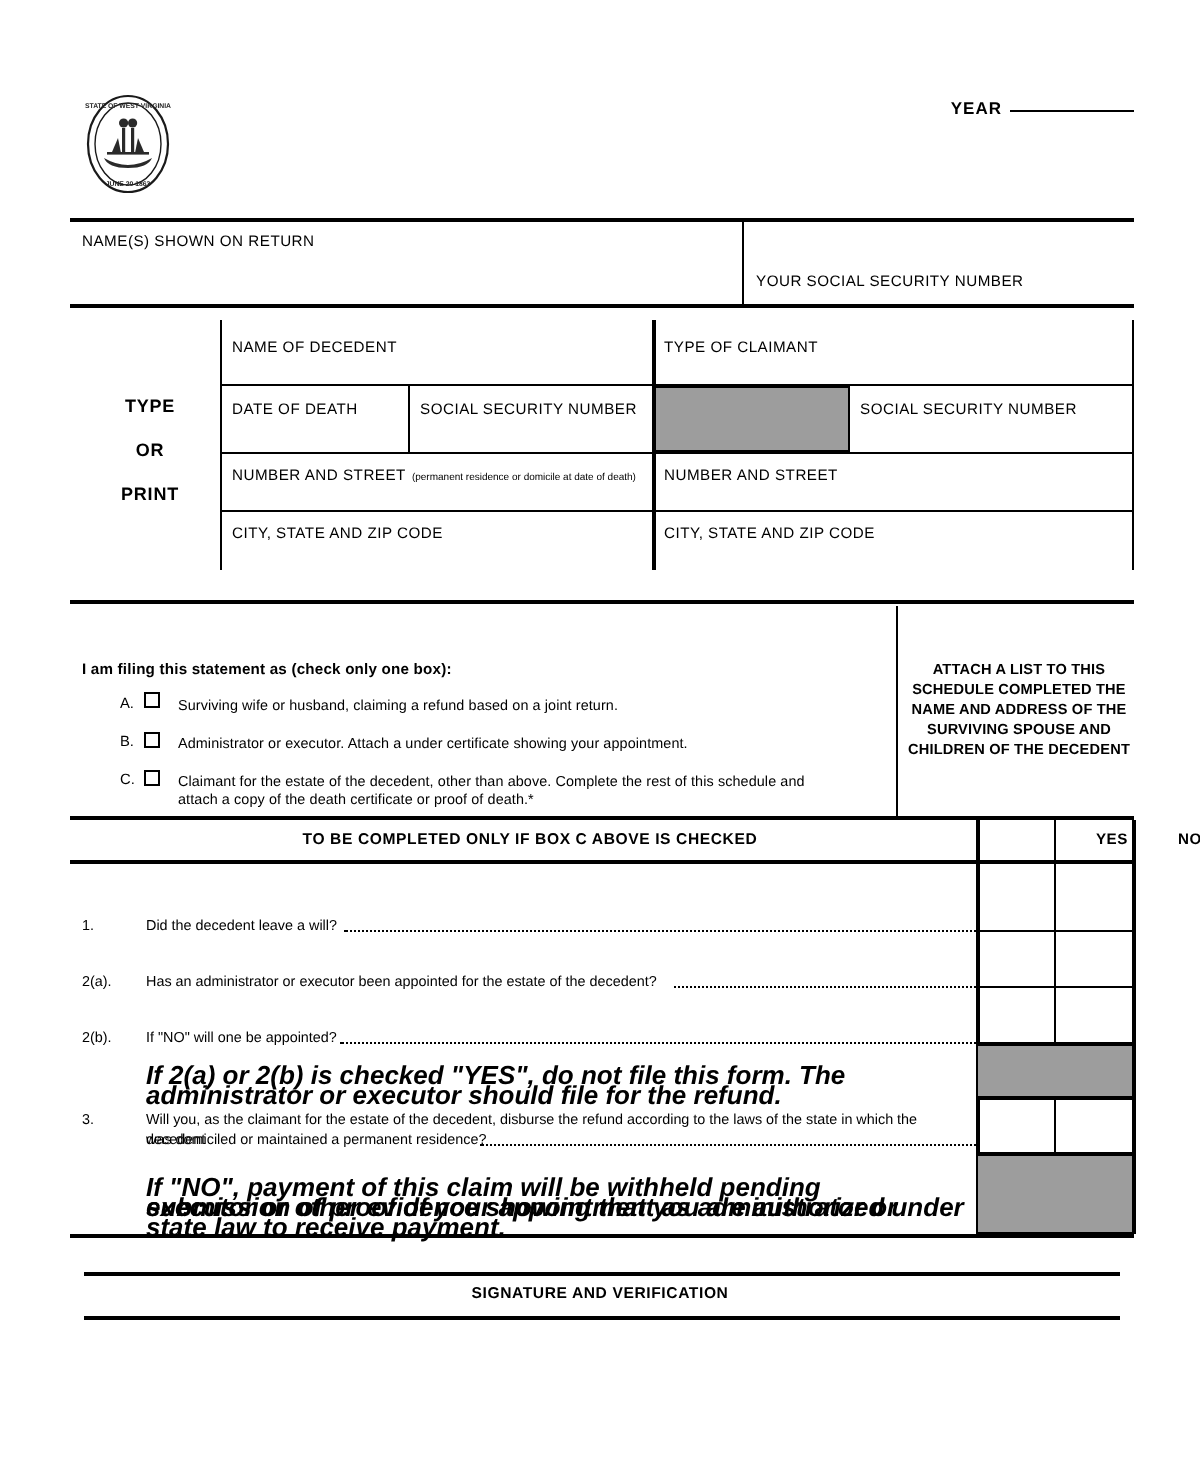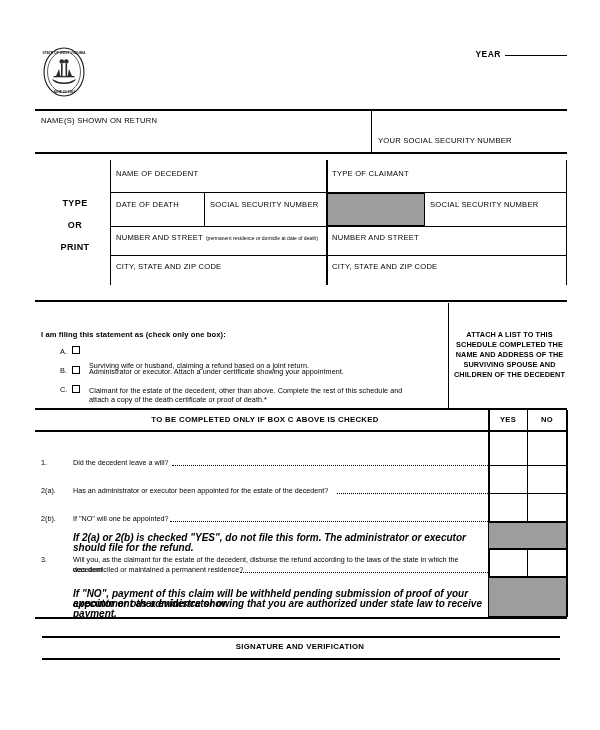--- a/index.html
+++ b/index.html
@@ -162,33 +162,34 @@
     font-weight: bold;
     letter-spacing: .3px;
     text-align: center;
   }
   .yn-head {
     position: absolute;
     font-size: 7.6px;
     font-weight: bold;
     letter-spacing: .3px;
     text-align: center;
+    margin-left: 48px;
   }
   .q-num {
     position: absolute;
     font-size: 7.2px;
   }
   .q-text {
     position: absolute;
     font-size: 7.2px;
     line-height: 10px;
   }
   .q-note {
     position: absolute;
-    font-size: 10px;
+    font-size: 13px;
     font-style: italic;
     font-weight: bold;
     line-height: 10px;
   }
   .dots {
     position: absolute;
     border-bottom: 1px dotted #000;
     height: 0;
   }
 
@@ -283,21 +284,21 @@
   <div class="field-label" style="left:332px; top:262px;">CITY, STATE AND ZIP CODE</div>
   <div style="position:absolute; left:116px; top:273px; width:200px; height:11px; font-size:8px;"></div>
   <div style="position:absolute; left:332px; top:273px; width:228px; height:11px; font-size:8px;"></div>
 
   <div class="hrule thick" style="left:35px; top:300px; width:532px;"></div>
 
   <div class="filing-head" style="left:41px; top:330px;">I am filing this statement as (check only one box):</div>
 
   <div class="cb-letter" style="left:60px; top:347px;">A.</div>
   <div class="checkbox" style="left:72px; top:346px;"></div>
-  <div class="cb-text" style="left:89px; top:361px; width:330px;">Surviving wife or husband, claiming a refund based on a joint return.</div>
+  <div class="cb-text" style="left:89px; top:348px; width:330px;">Surviving wife or husband, claiming a refund based on a joint return.</div>
 
   <div class="cb-letter" style="left:60px; top:366px;">B.</div>
   <div class="checkbox" style="left:72px; top:366px;"></div>
   <div class="cb-text" style="left:89px; top:367px; width:330px;">Administrator or executor.  Attach a under certificate showing your appointment.</div>
 
   <div class="cb-letter" style="left:60px; top:385px;">C.</div>
   <div class="checkbox" style="left:72px; top:385px;"></div>
   <div class="cb-text" style="left:89px; top:386px; width:345px;">Claimant for the estate of the decedent, other than above.  Complete the rest of this schedule and</div>
   <div class="cb-text" style="left:89px; top:395px; width:345px;">attach a copy of the death certificate or proof of death.*</div>
 

